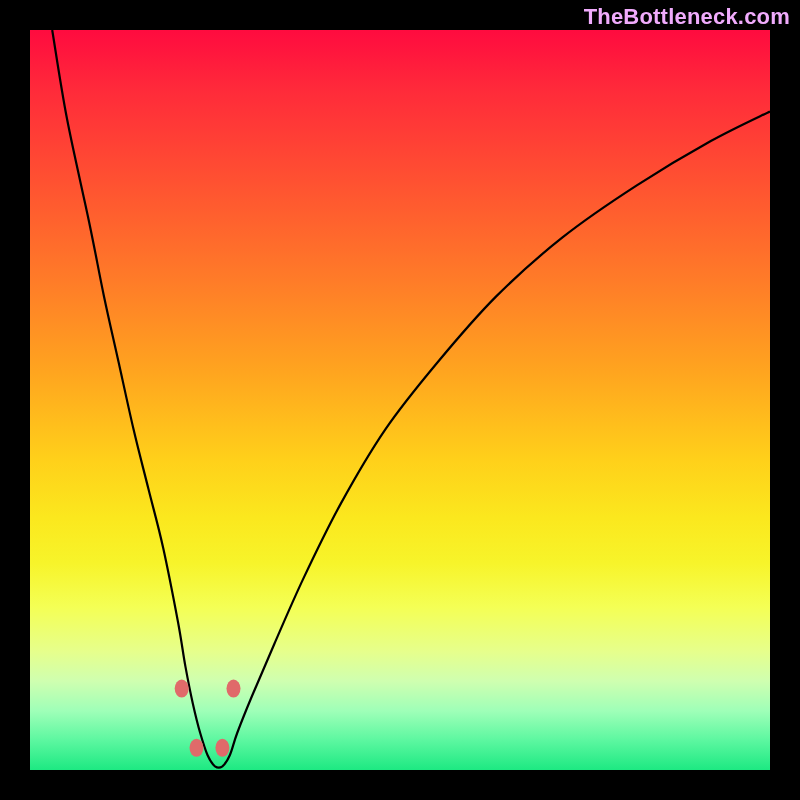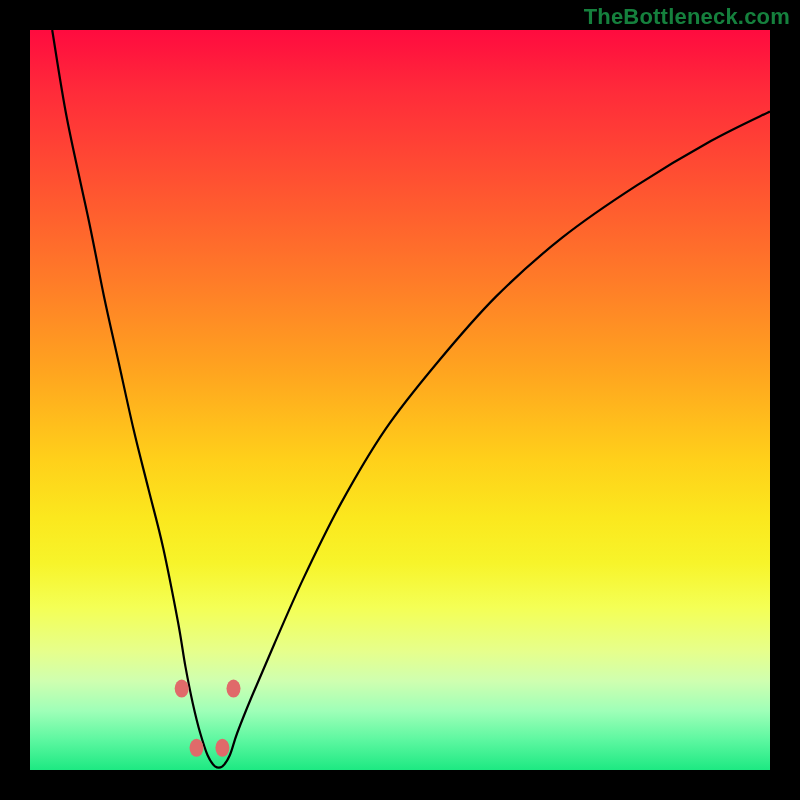--- a/index.html
+++ b/index.html
@@ -42,21 +42,21 @@
       #1de982 100%
     );
   }
   .watermark {
     position: absolute;
     top: 4px;
     right: 10px;
     font-family: Arial, Helvetica, sans-serif;
     font-size: 22px;
     font-weight: 600;
-    color: #15803d;
+    color: #f0abfc;
     letter-spacing: 0.2px;
     user-select: none;
   }
   svg.curve {
     position: absolute;
     left: 30px;
     top: 30px;
     width: 740px;
     height: 740px;
     overflow: visible;

